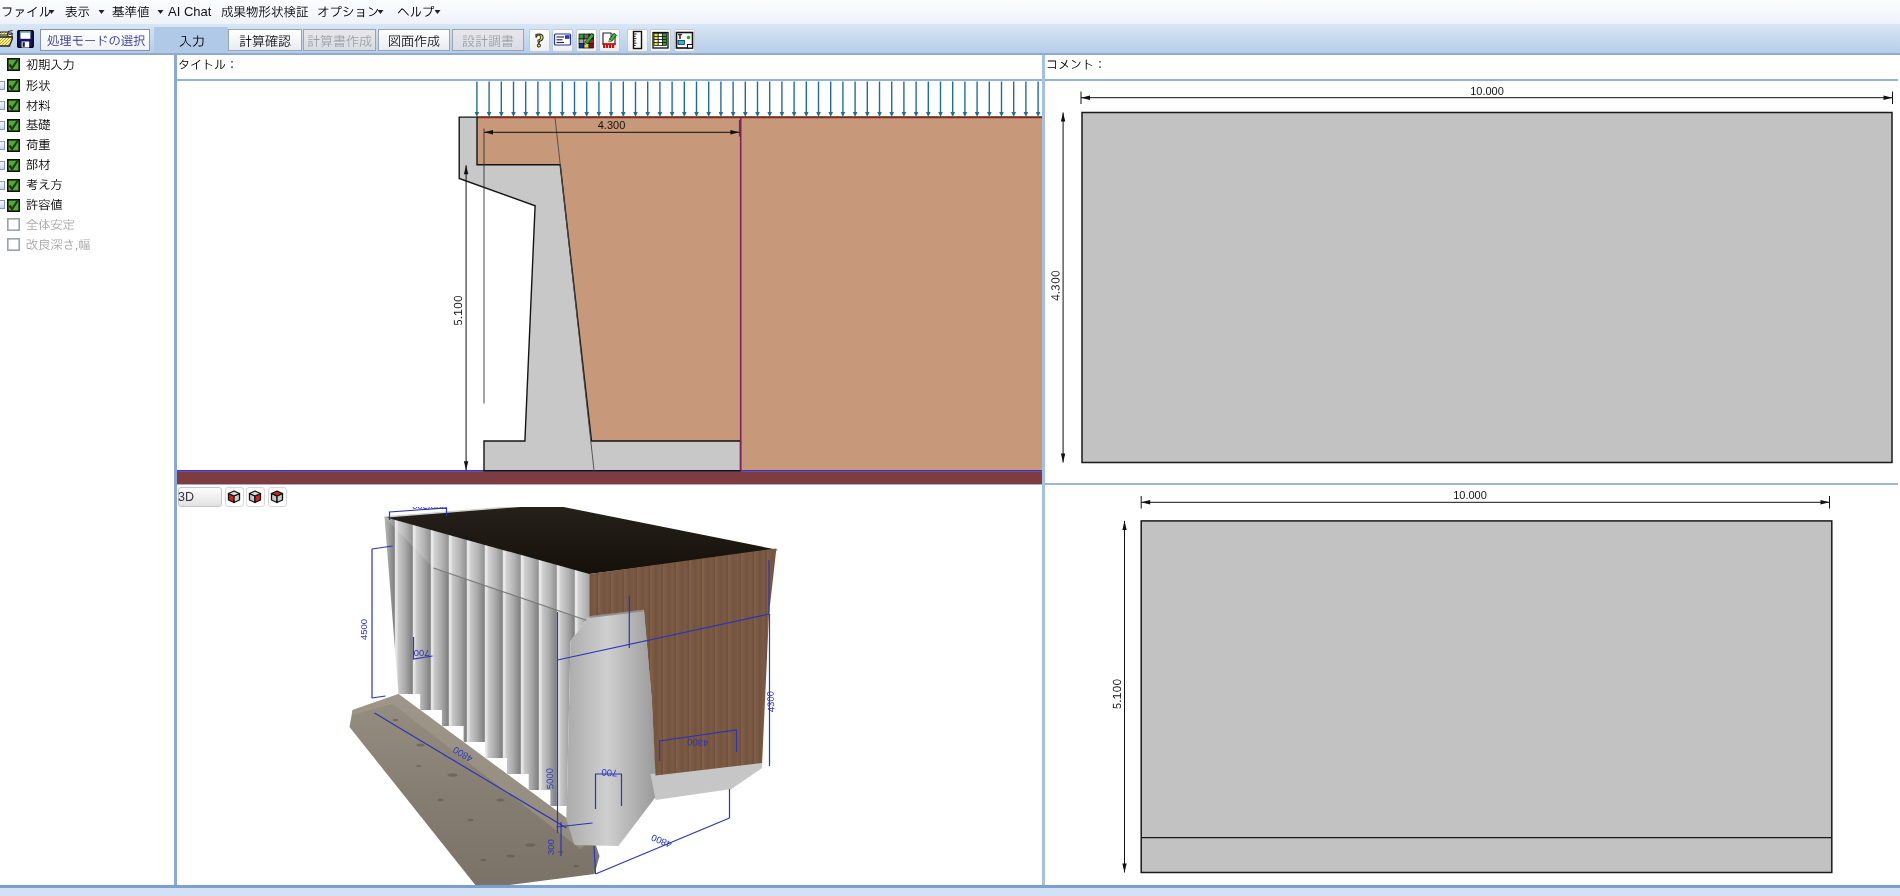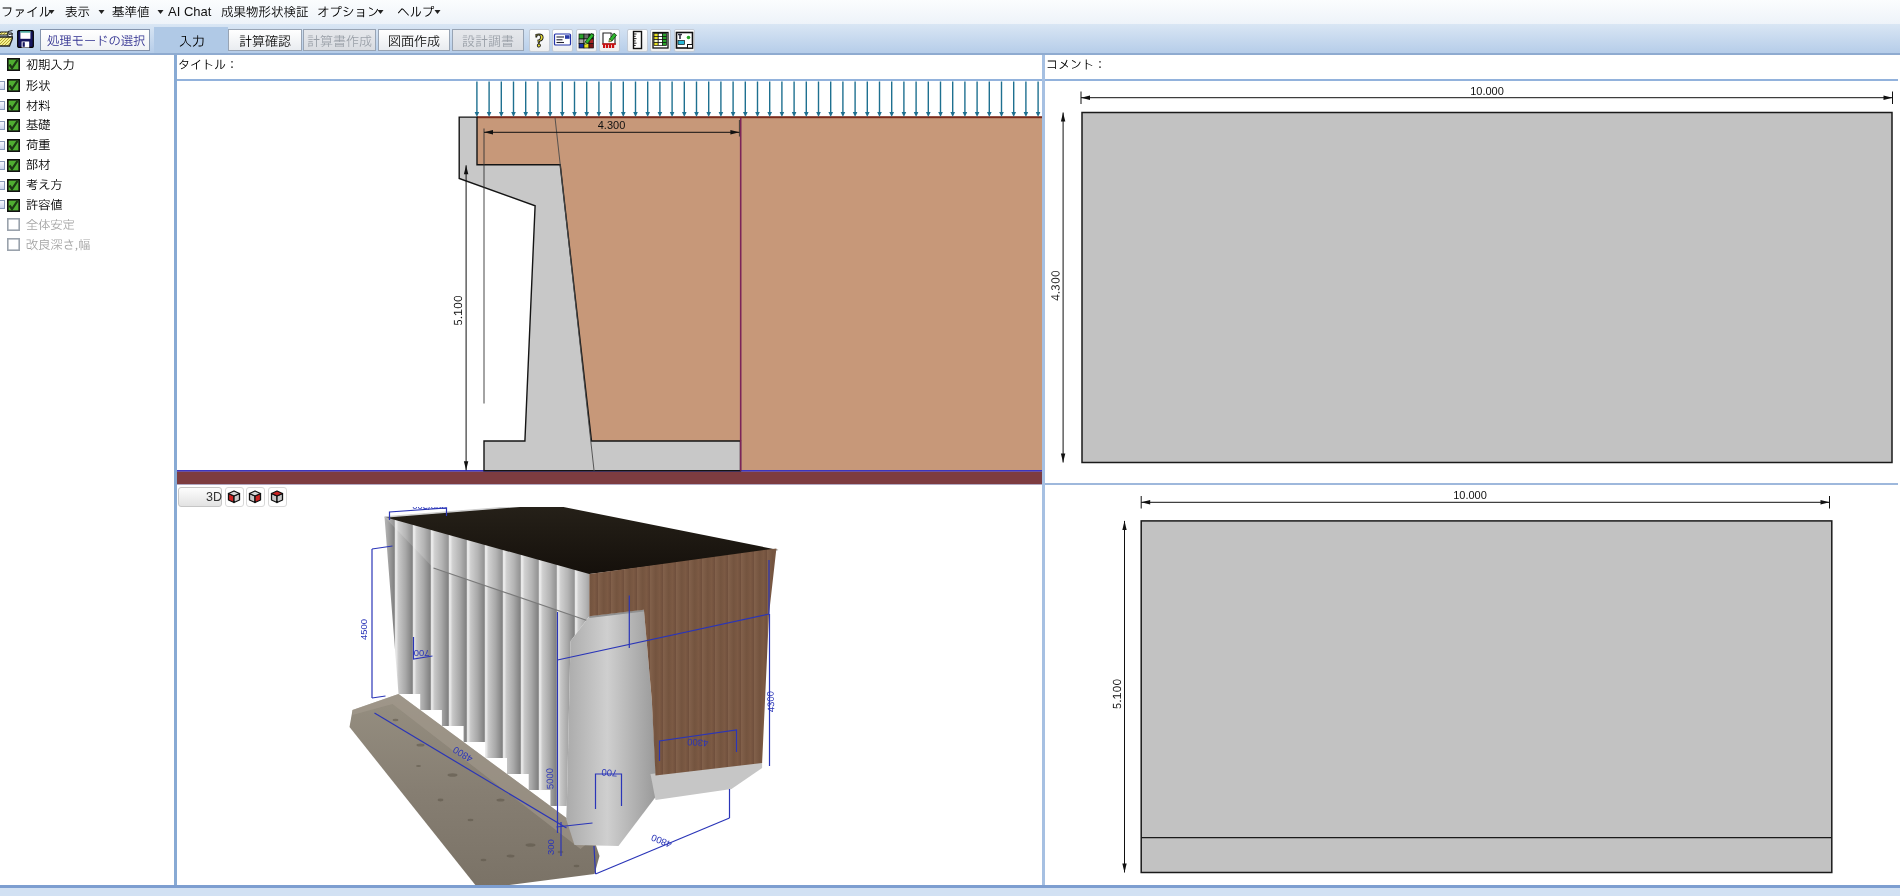--- a/index.html
+++ b/index.html
@@ -358,21 +358,21 @@
 <path d="M738.9 131.8 L729.9 129.6 L729.9 134 Z" fill="#111"></path>
 <text x="611" y="128.8" text-anchor="middle" font-size="11" fill="#111">4.300</text>
 <line x1="465.6" y1="164.8" x2="465.6" y2="469.8" stroke="#111" stroke-width="1"></line>
 <path d="M465.6 164.8 L463.4 173.8 L467.8 173.8 Z" fill="#111"></path>
 <path d="M465.6 469.8 L463.4 460.8 L467.8 460.8 Z" fill="#111"></path>
 <path d="M5.7 -8.1V-7.2H2.2L2.0 -4.1H2.0Q2.4 -4.6 2.7 -4.8Q3.1 -5.0 3.7 -5.0Q4.4 -5.0 4.9 -4.7Q5.5 -4.4 5.8 -3.8Q6.1 -3.3 6.1 -2.5Q6.1 -1.7 5.8 -1.1Q5.5 -0.5 4.8 -0.2Q4.2 0.1 3.4 0.1Q2.5 0.1 1.9 -0.2Q1.3 -0.6 0.9 -1.2L1.6 -1.7Q1.9 -1.2 2.3 -0.9Q2.7 -0.7 3.4 -0.7Q4.2 -0.7 4.7 -1.1Q5.1 -1.6 5.1 -2.4V-2.5Q5.1 -3.3 4.7 -3.8Q4.3 -4.2 3.4 -4.2Q2.9 -4.2 2.6 -4.0Q2.2 -3.9 1.9 -3.5L1.2 -3.6L1.5 -8.1Z M7.8 -0.5V-0.6Q7.8 -0.9 8.0 -1.1Q8.2 -1.3 8.5 -1.3Q8.8 -1.3 9.0 -1.1Q9.2 -0.9 9.2 -0.6V-0.5Q9.2 -0.2 9.0 -0.0Q8.8 0.1 8.5 0.1Q8.2 0.1 8.0 -0.0Q7.8 -0.2 7.8 -0.5Z M16.4 -0.8V0.0H11.1V-0.8H13.3V-7.4H13.3L11.2 -5.5L10.7 -6.1L12.8 -8.1H14.3V-0.8Z M17.7 -4.0Q17.7 -8.2 20.4 -8.2Q23.2 -8.2 23.2 -4.0Q23.2 0.1 20.4 0.1Q17.7 0.1 17.7 -4.0ZM22.2 -3.4V-4.7Q22.2 -6.0 21.8 -6.7Q21.4 -7.4 20.4 -7.4Q19.5 -7.4 19.1 -6.7Q18.7 -6.0 18.7 -4.7V-3.4Q18.7 -2.1 19.1 -1.4Q19.5 -0.7 20.4 -0.7Q21.4 -0.7 21.8 -1.4Q22.2 -2.1 22.2 -3.4Z M24.6 -4.0Q24.6 -8.2 27.4 -8.2Q30.1 -8.2 30.1 -4.0Q30.1 0.1 27.4 0.1Q24.6 0.1 24.6 -4.0ZM29.2 -3.4V-4.7Q29.2 -6.0 28.7 -6.7Q28.3 -7.4 27.4 -7.4Q26.5 -7.4 26.0 -6.7Q25.6 -6.0 25.6 -4.7V-3.4Q25.6 -2.1 26.0 -1.4Q26.5 -0.7 27.4 -0.7Q28.3 -0.7 28.7 -1.4Q29.2 -2.1 29.2 -3.4Z" transform="translate(461.5,325.5) rotate(-90)" fill="#111"></path>
 </svg>
 <div class="abs" style="left:176.5px;top:483.8px;width:865px;height:1.7px;background:#b2aac2"></div>
 <div class="abs" style="left:176.5px;top:485.5px;width:865px;height:21.5px;background:#fff"></div>
 <div class="abs" style="left:178px;top:486.5px;width:44px;height:20.5px;background:linear-gradient(#fdfdfd,#e2e2e2);border:1px solid #c6c6c6;border-radius:3px"></div>
-<div class="abs" style="left:178px;top:486.5px;width:44px;height:34px;font-size:12.5px;color:#333;text-align:right;line-height:20px">3D</div>
+<div class="abs" style="left:178px;top:486.5px;width:44px;height:34px;font-size:12.5px;color:#333;text-align:left;line-height:20px">3D</div>
 <div class="abs" style="left:224.5px;top:486.5px;width:19.5px;height:20.5px;background:#fff;border:1px solid #d8d8d8;border-radius:3px"></div>
 <svg class="abs" style="left:226.0px;top:488px;width:16px;height:17.5px" viewBox="0 0 16 17.5">
 <g stroke="#111" stroke-width="1.3" stroke-linejoin="round">
       <path d="M2.5 5.5 L8 8 L8 14.5 L2.5 12 Z" fill="#cc2222"></path>
       <path d="M8 8 L13.5 5.5 L13.5 12 L8 14.5 Z" fill="#c8c8c8"></path>
       <path d="M2.5 5.5 L8 3 L13.5 5.5 L8 8 Z" fill="#d8d8d8"></path>
     </g>
   </svg>
 <div class="abs" style="left:245.8px;top:486.5px;width:19.5px;height:20.5px;background:#fff;border:1px solid #d8d8d8;border-radius:3px"></div>
 <svg class="abs" style="left:247.3px;top:488px;width:16px;height:17.5px" viewBox="0 0 16 17.5">

